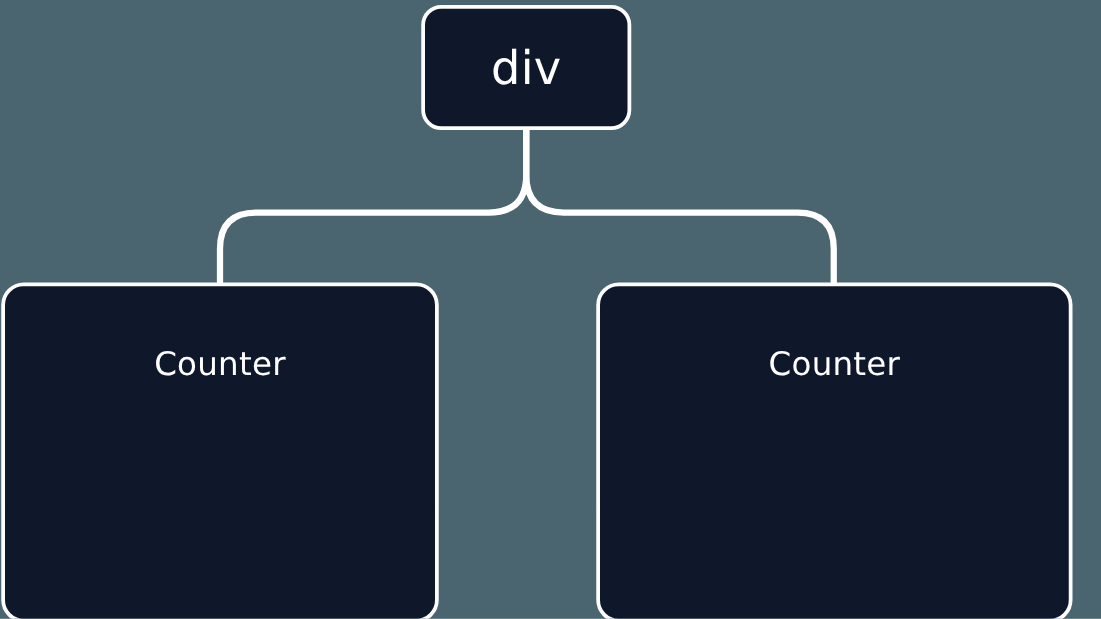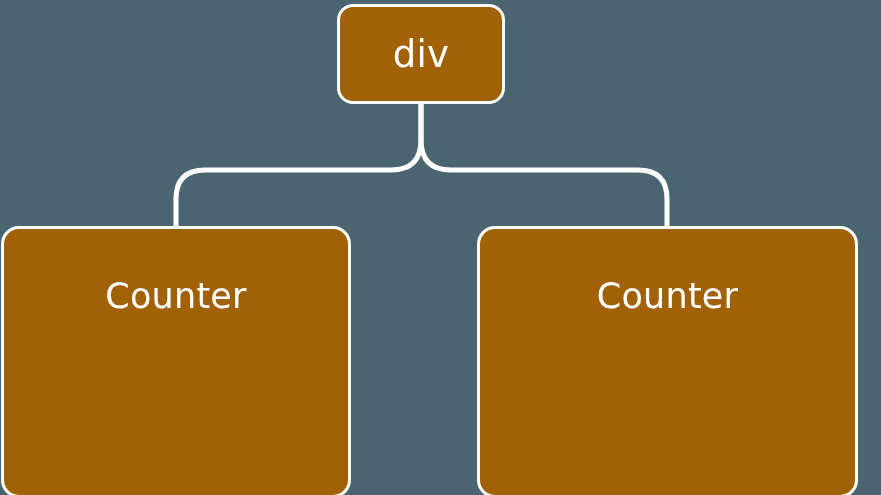--- a/index.html
+++ b/index.html
@@ -26,21 +26,21 @@
     left: 0;
     top: 0;
     width: 881px;
     height: 495px;
   }
 
   
   .node {
     position: absolute;
     box-sizing: border-box;
-    background: #a16207;
+    background: #0f172a;
     border: 3px solid #fdfdfd;
     border-radius: 16px;
     display: flex;
     flex-direction: column;
     align-items: center;
   }
   .node-label {
     color: #ffffff;
     font-weight: 400;
     letter-spacing: 0.2px;
@@ -60,21 +60,21 @@
 
   
   .counter-node {
     top: 226px;
     height: 272px;
     border-radius: 18px;
   }
   #node-counter-left  { left: 1px;   width: 350px; }
   #node-counter-right { left: 477px; width: 381px; }
   .counter-node .node-label {
-    font-size: 35px;
+    font-size: 26px;
     margin-top: 50px;
   }
 </style>
 </head>
 <body>
 
 <div id="stage">
 
   <svg id="connectors" viewBox="0 0 881 495" xmlns="http://www.w3.org/2000/svg">
     <path d="M421,104 L421,140 Q421,170 391,170 L205,170 Q176,170 176,199 L176,226" fill="none" stroke="#ffffff" stroke-width="5" stroke-linecap="round"></path>

